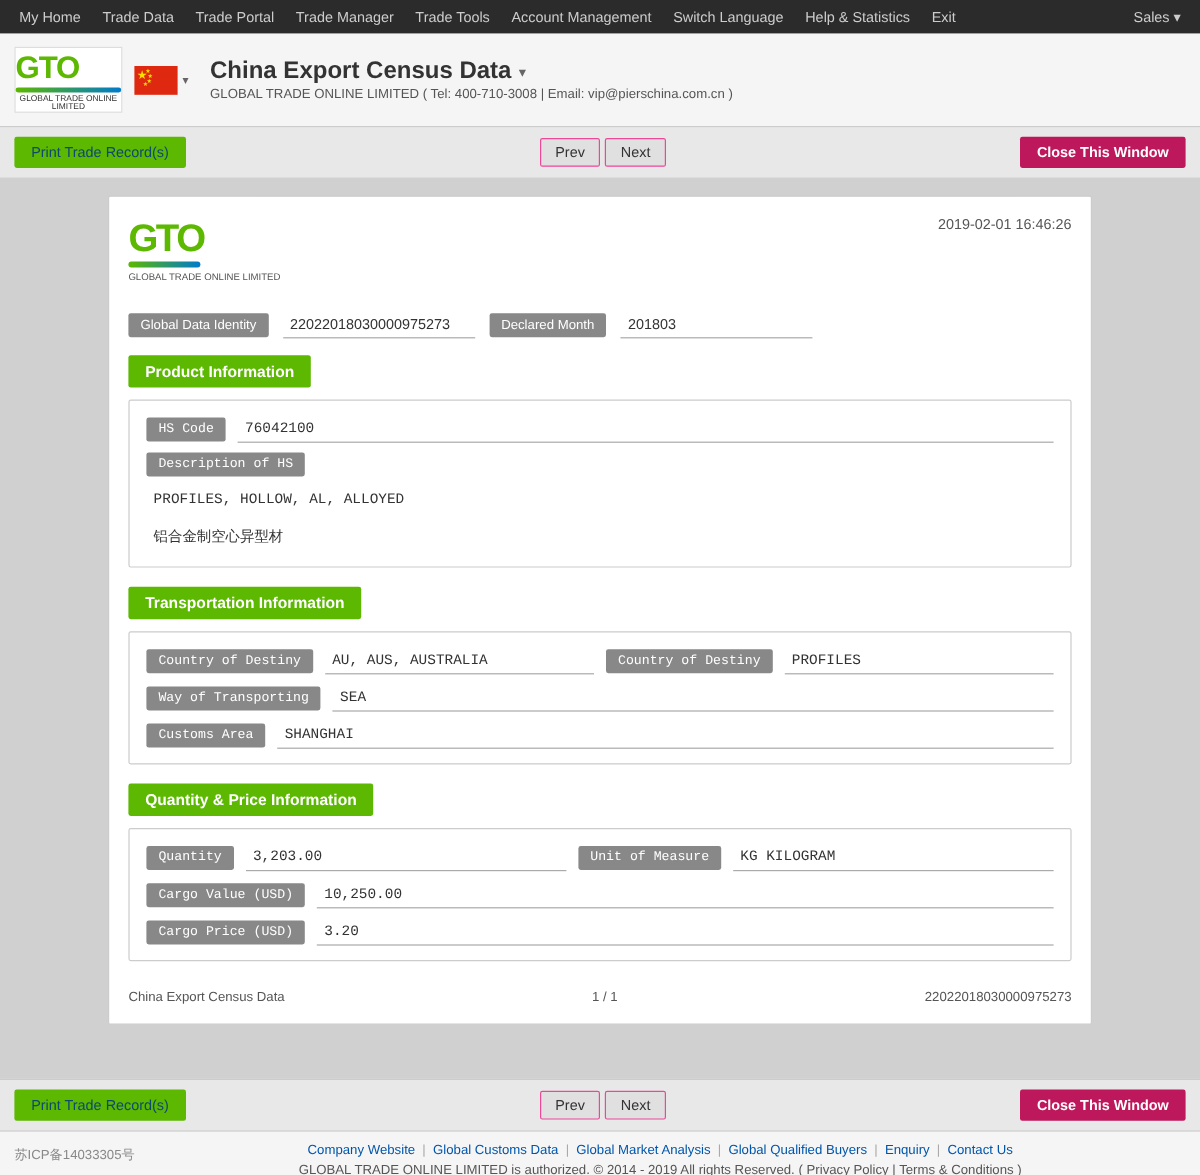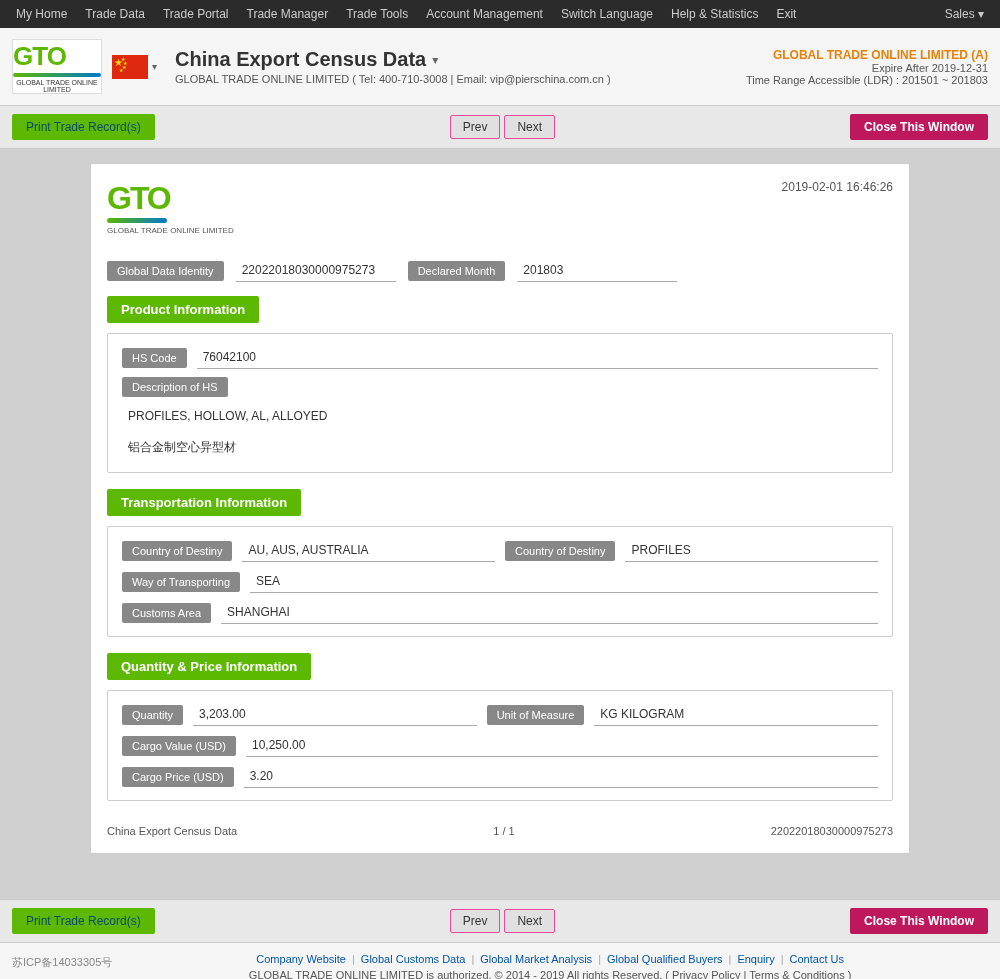--- a/index.html
+++ b/index.html
@@ -181,20 +181,21 @@
       border: 1px solid #ccc;
       border-radius: 2px;
       padding: 12px 14px;
     }
     .field-row {
       display: flex;
       align-items: center;
       gap: 10px;
       margin-bottom: 8px;
       flex-wrap: wrap;
+      font-family: Liberation Mono, monospace;
     }
     .field-row:last-child { margin-bottom: 0; }
     .field-value-wide {
       border-bottom: 1px solid #aaa;
       padding: 4px 6px;
       font-size: 12px;
       color: #333;
       min-width: 160px;
       flex: 1;
     }
@@ -280,25 +281,20 @@
       <span class="flag-arrow">▾</span>
     </div>
 
     <div class="header-title-block">
       <div class="header-title-row">
         <span class="header-main-title">China Export Census Data</span>
         <span class="header-dropdown-arrow">▾</span>
       </div>
       <div class="header-subtitle">GLOBAL TRADE ONLINE LIMITED ( Tel: 400-710-3008 | Email: vip@pierschina.com.cn )</div>
     </div>
-  </div>
-  <div class="header-right">
-    <div class="header-company-name">GLOBAL TRADE ONLINE LIMITED (A)</div>
-    <div class="header-expire">Expire After 2019-12-31</div>
-    <div class="header-range">Time Range Accessible (LDR) : 201501 ~ 201803</div>
   </div>
 </div>
 
 <div class="action-bar">
   <div class="action-bar-left">
     <button class="btn-print">Print Trade Record(s)</button>
   </div>
   <div class="action-bar-center">
     <button class="btn-nav">Prev</button>
     <button class="btn-nav">Next</button>

